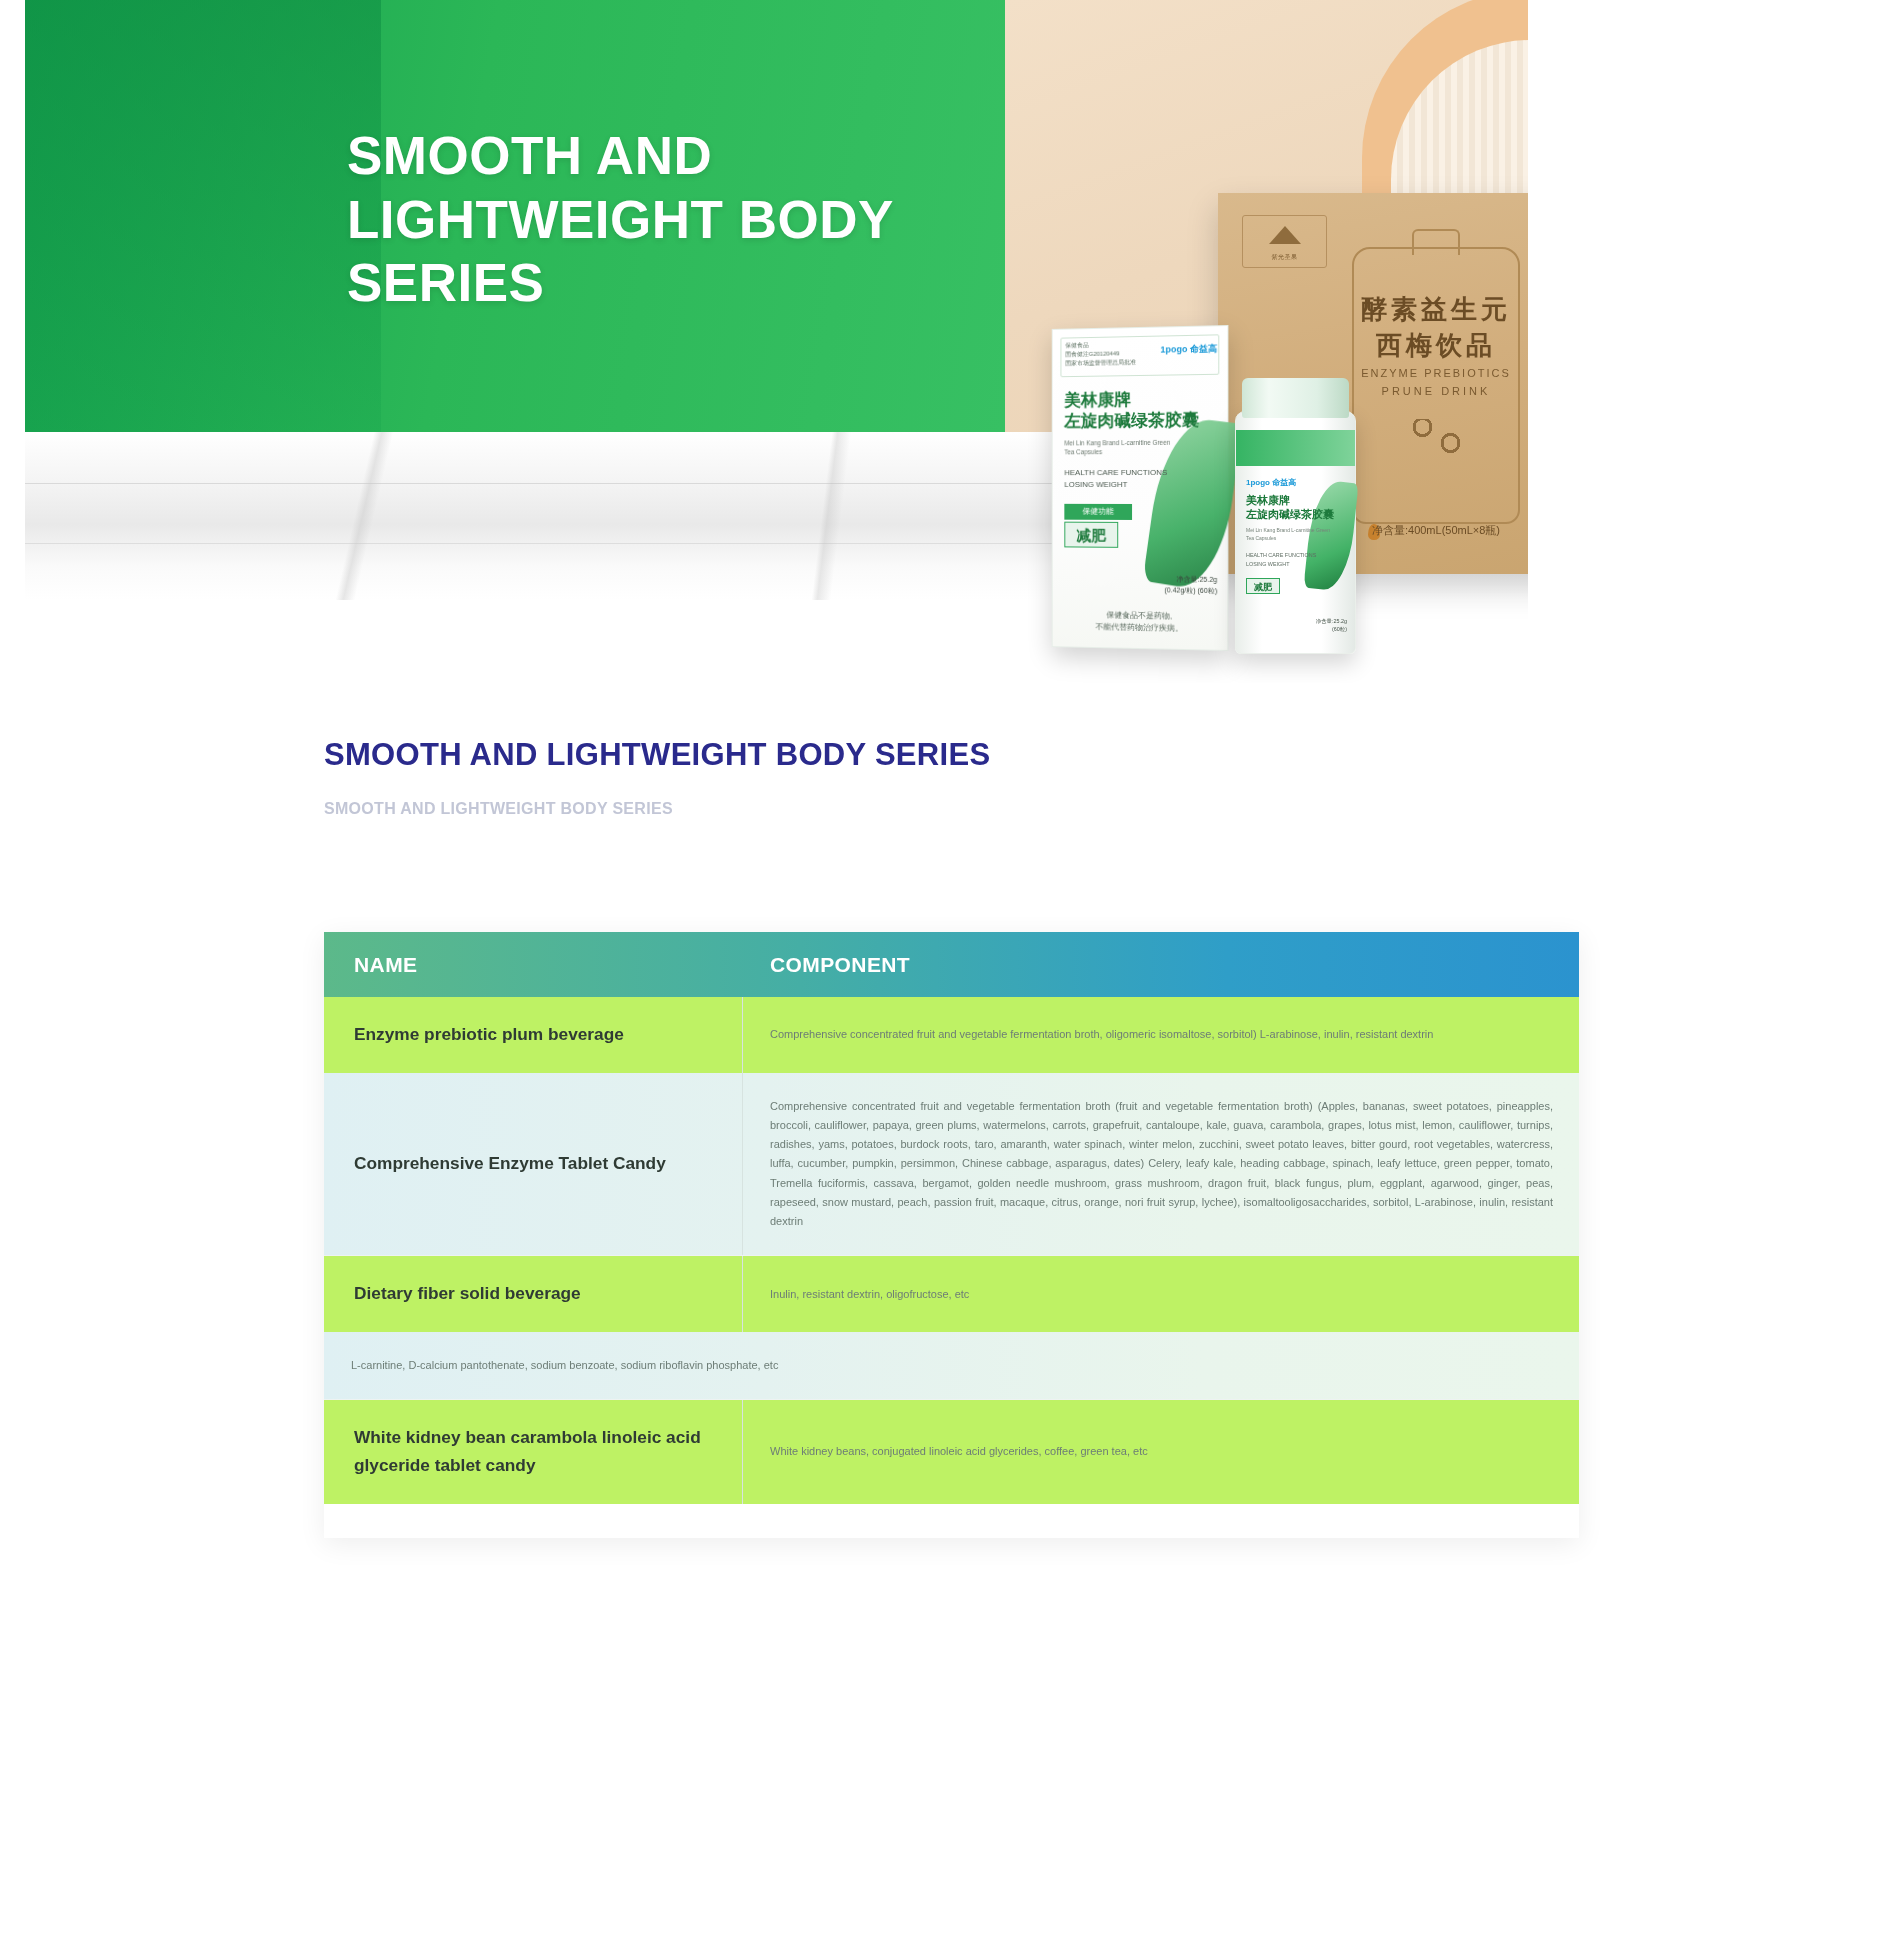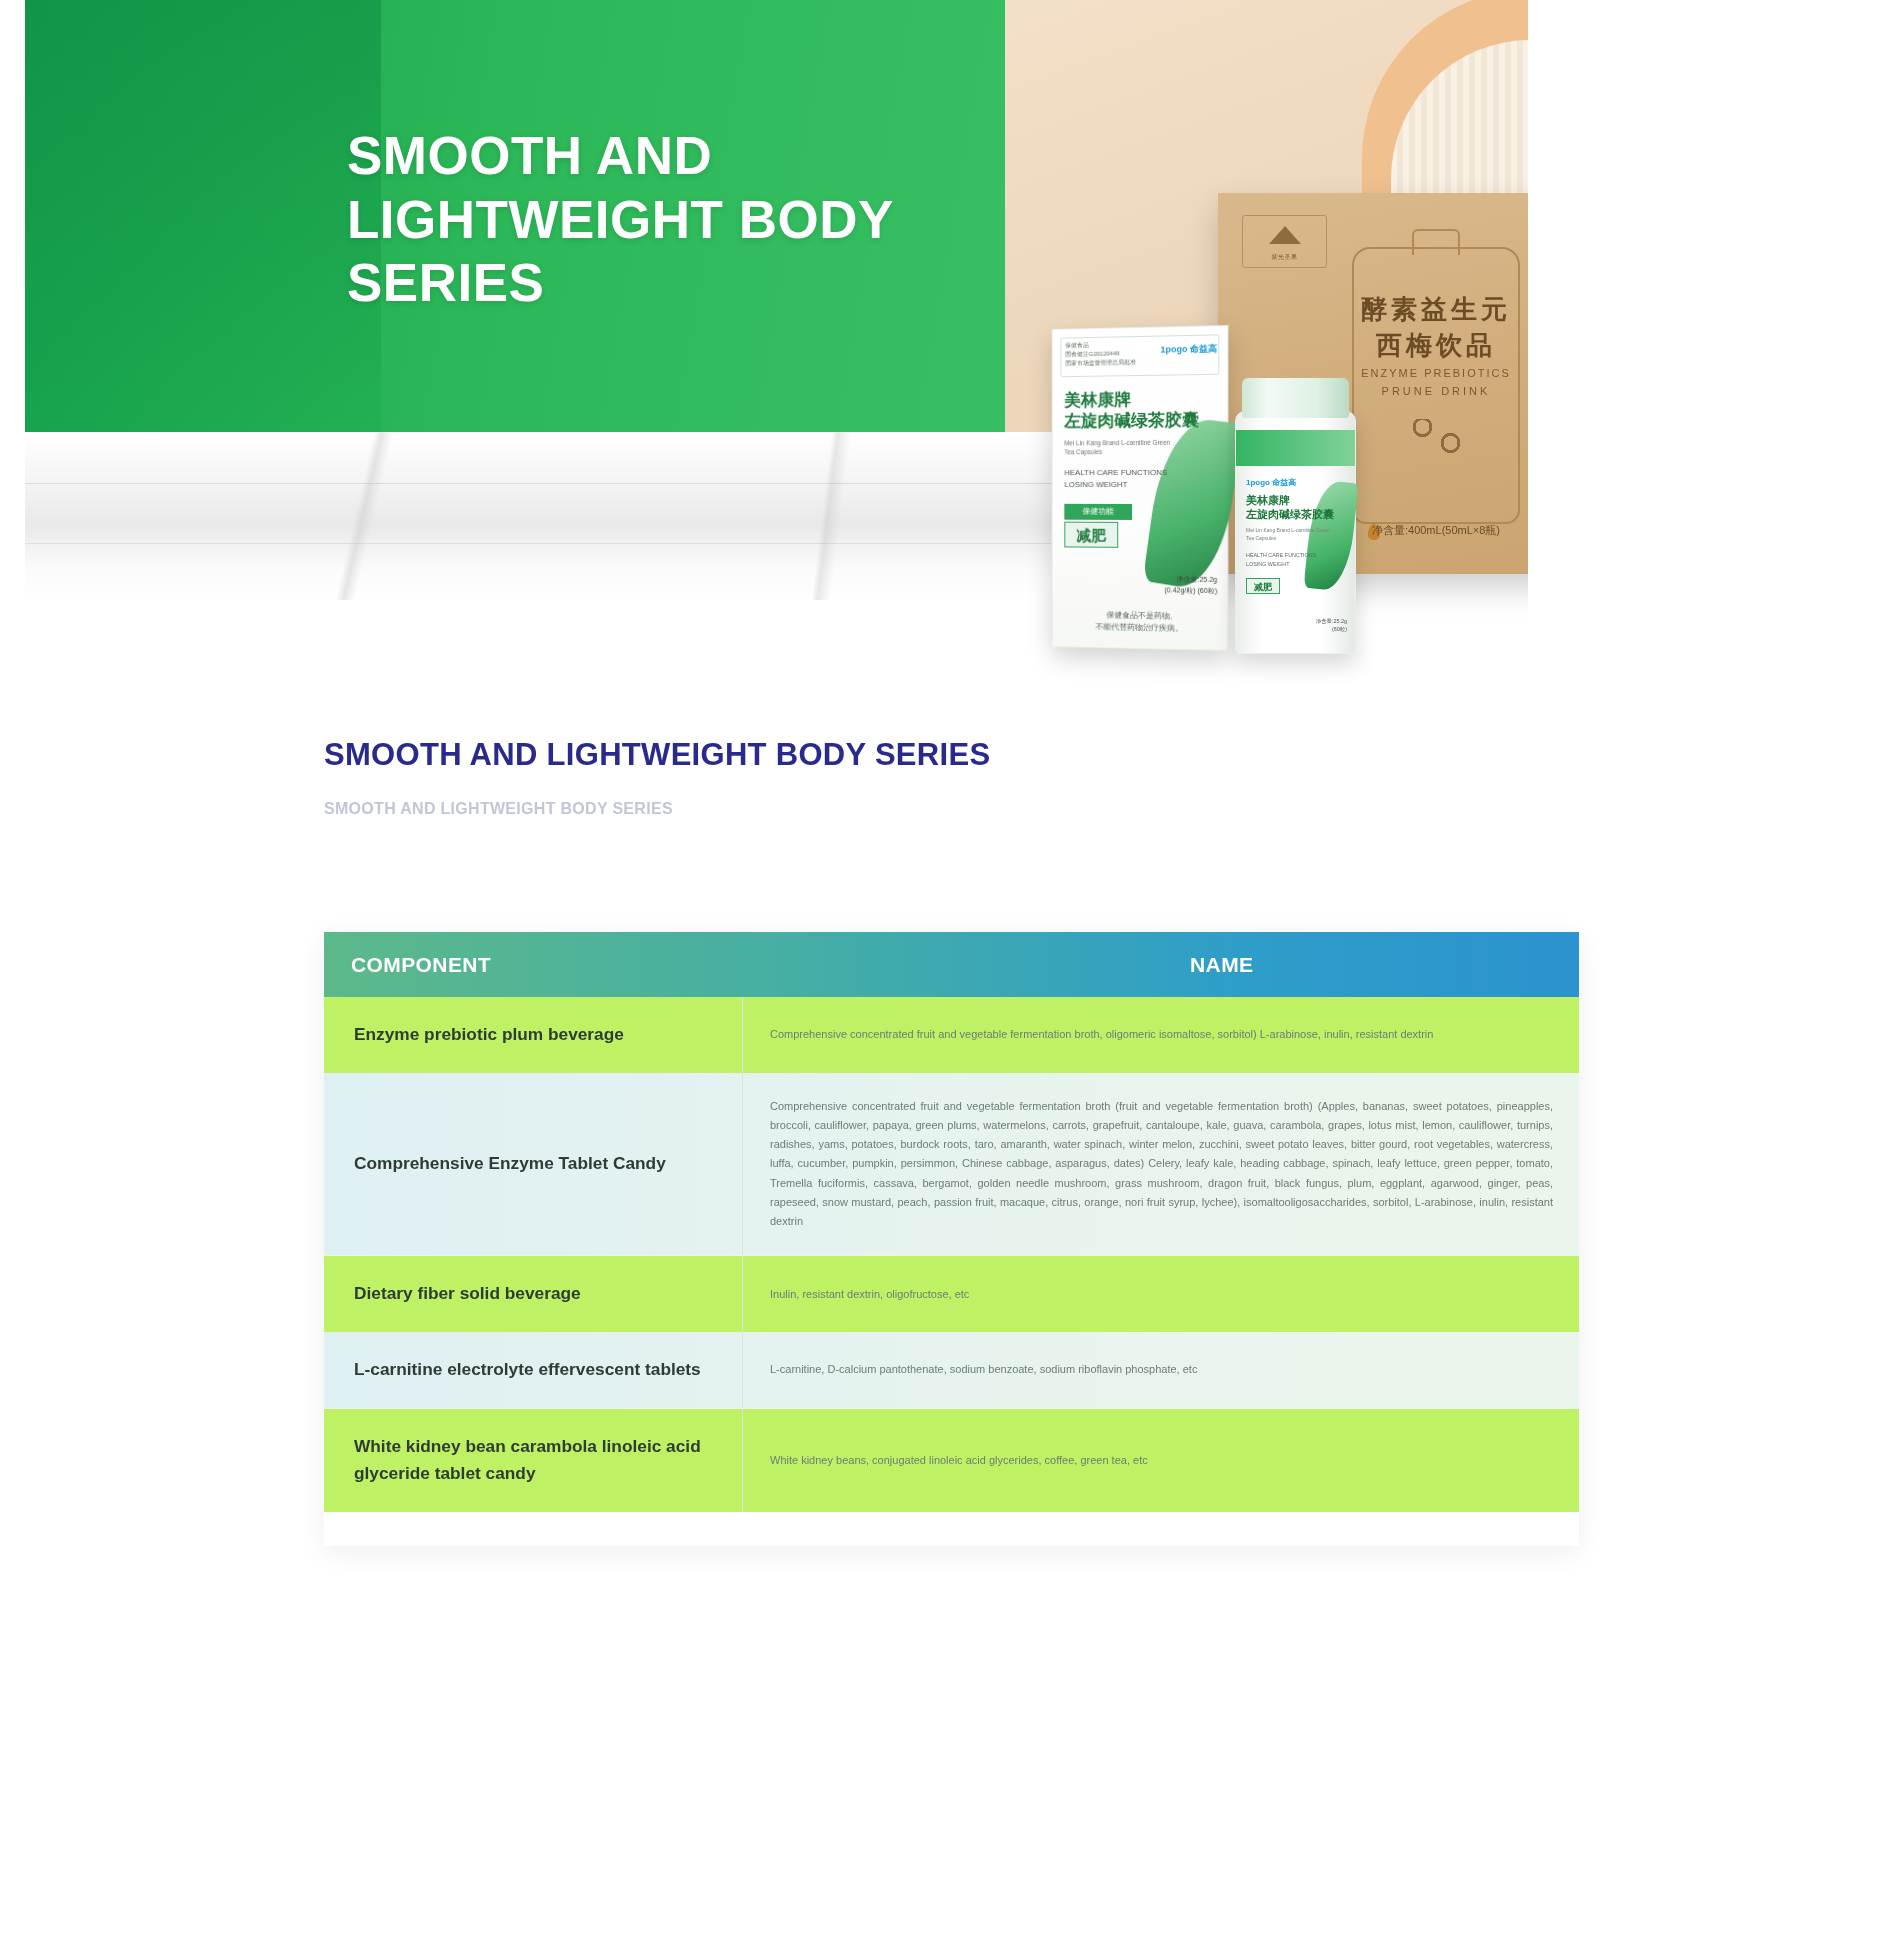--- a/index.html
+++ b/index.html
@@ -437,41 +437,40 @@
     <div class="bt-net" style="white-space:pre-line;">净含量:25.2g
 (60粒)</div>
   </div>
 </div>
 
 <div class="sec-title">SMOOTH AND LIGHTWEIGHT BODY SERIES</div>
 <div class="sec-sub">SMOOTH AND LIGHTWEIGHT BODY SERIES</div>
 
 <div class="tbl">
   <div class="tbl-head">
+    <div class="th th-name">NAME</div>
     <div class="th th-comp">COMPONENT</div>
-    <div class="th th-name">NAME</div>
   </div>
 
   <div class="row row-plain">
     <div class="c-name">Enzyme prebiotic plum beverage</div>
     <div class="c-comp">Comprehensive concentrated fruit and vegetable fermentation broth, oligomeric isomaltose, sorbitol) L-arabinose, inulin, resistant dextrin</div>
   </div>
 
   <div class="row row-alt">
     <div class="c-name">Comprehensive Enzyme Tablet Candy</div>
     <div class="c-comp">Comprehensive concentrated fruit and vegetable fermentation broth (fruit and vegetable fermentation broth) (Apples, bananas, sweet potatoes, pineapples, broccoli, cauliflower, papaya, green plums, watermelons, carrots, grapefruit, cantaloupe, kale, guava, carambola, grapes, lotus mist, lemon, cauliflower, turnips, radishes, yams, potatoes, burdock roots, taro, amaranth, water spinach, winter melon, zucchini, sweet potato leaves, bitter gourd, root vegetables, watercress, luffa, cucumber, pumpkin, persimmon, Chinese cabbage, asparagus, dates) Celery, leafy kale, heading cabbage, spinach, leafy lettuce, green pepper, tomato, Tremella fuciformis, cassava, bergamot, golden needle mushroom, grass mushroom, dragon fruit, black fungus, plum, eggplant, agarwood, ginger, peas, rapeseed, snow mustard, peach, passion fruit, macaque, citrus, orange, nori fruit syrup, lychee), isomaltooligosaccharides, sorbitol, L-arabinose, inulin, resistant dextrin</div>
   </div>
 
   <div class="row row-plain row-sep">
     <div class="c-name">Dietary fiber solid beverage</div>
     <div class="c-comp">Inulin, resistant dextrin, oligofructose, etc</div>
   </div>
 
   <div class="row row-alt">
-    <div class="c-name">L-carnitine electrolyte effervescent tablets</div>
     <div class="c-comp">L-carnitine, D-calcium pantothenate, sodium benzoate, sodium riboflavin phosphate, etc</div>
   </div>
 
   <div class="row row-plain row-sep">
     <div class="c-name">White kidney bean carambola linoleic acid glyceride tablet candy</div>
     <div class="c-comp">White kidney beans, conjugated linoleic acid glycerides, coffee, green tea, etc</div>
   </div>
 
   <div class="tbl-bottom-pad"></div>
 </div>

